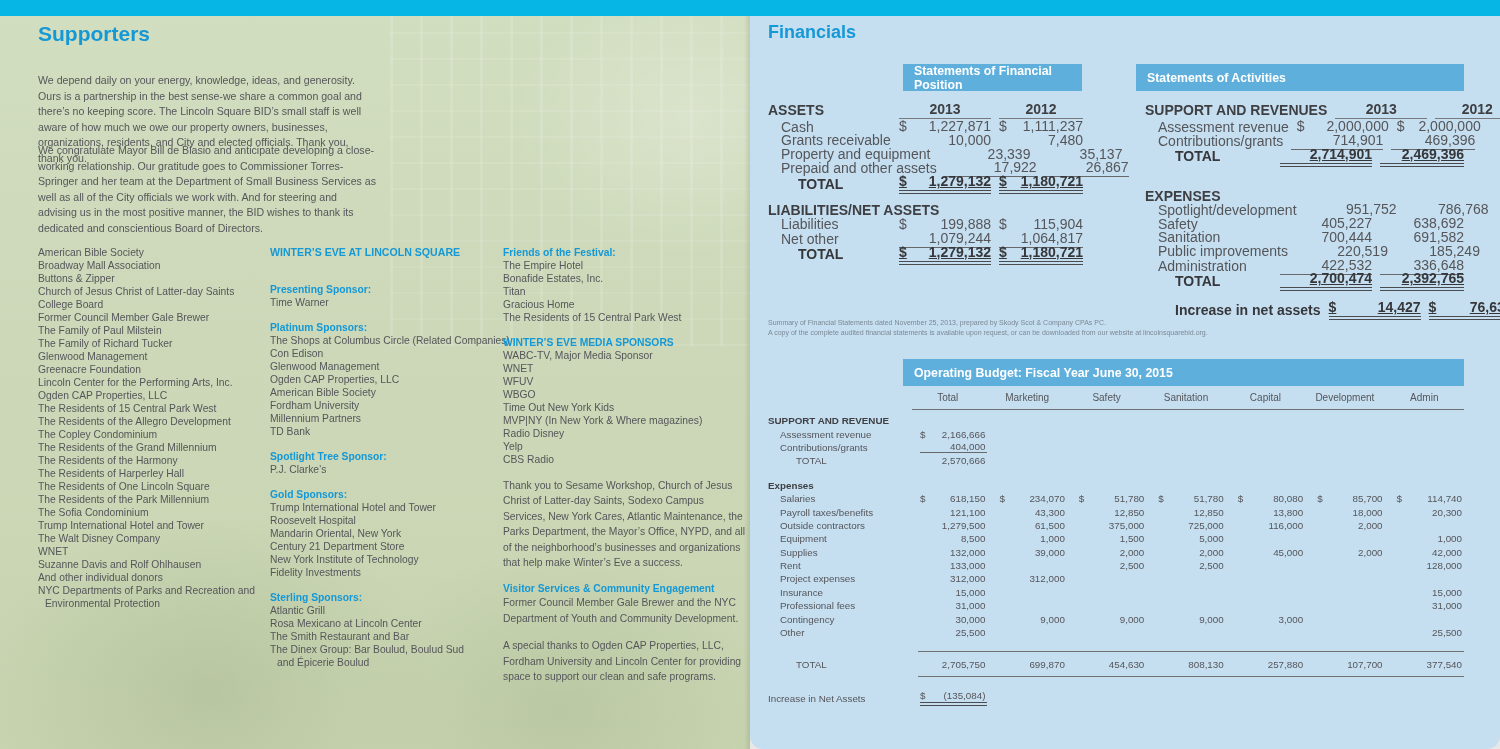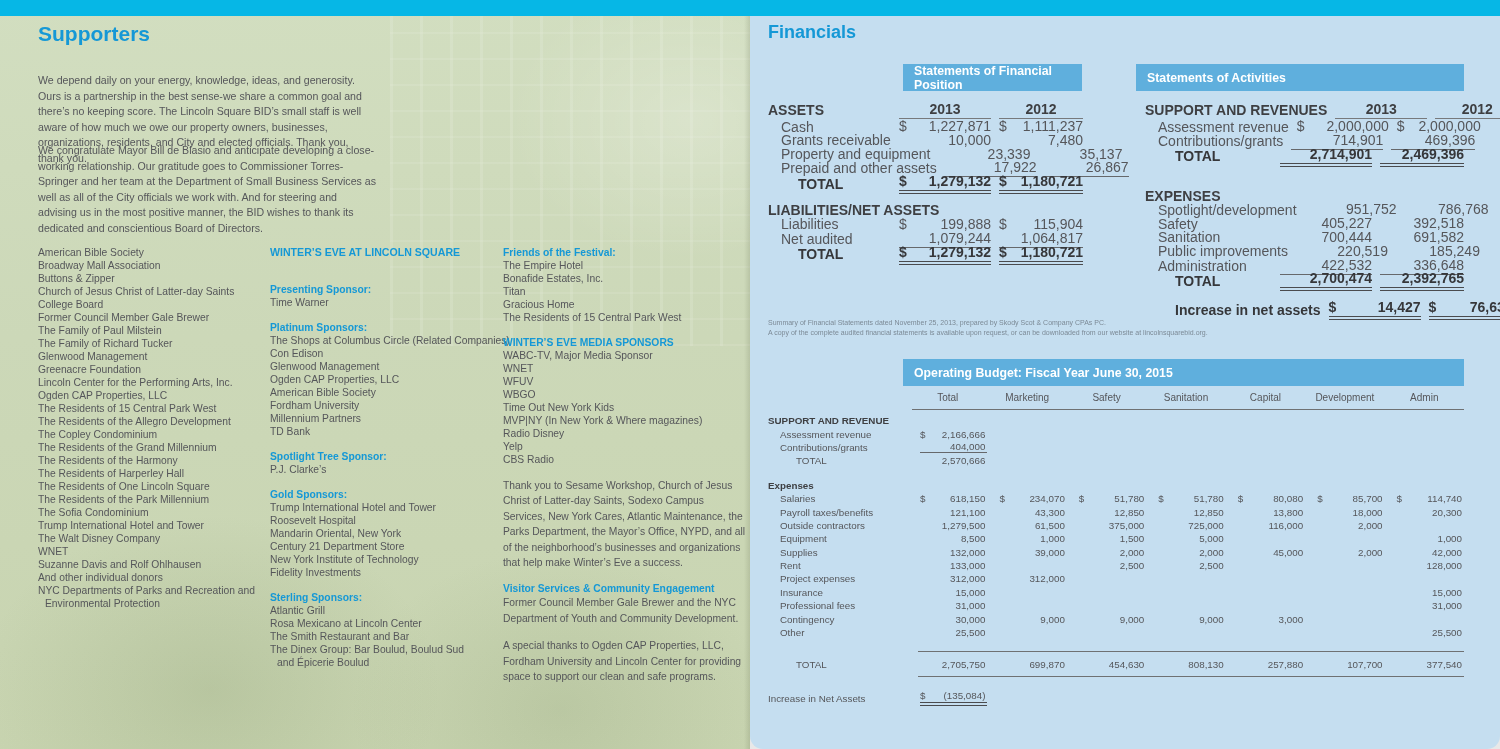--- a/index.html
+++ b/index.html
@@ -51,21 +51,21 @@
   .frow.sect .flabel{padding-left:0;font-weight:bold;color:#3e3f42;}
   .frow.total{height:16px;font-weight:bold;color:#36373a;}
   .frow.total .flabel{padding-left:30px;}
   .frow.gapr{height:13px;}
   .money{display:flex;align-items:baseline;padding-bottom:1px;}
   .money .v{margin-left:auto;white-space:nowrap;}
   .frow.years{height:17px;}
   .frow.years .money{border-bottom:1.5px solid #77797c;}
   .frow.years .v{margin:0 auto;font-weight:bold;color:#3e3f42;}
   .frow.u .money{border-bottom:1px solid #66686b;}
-  .frow.total .money{border-bottom:4px double #4a4b4e;}
+  .frow.total .money{border-bottom:4px double #4a4b4e;text-decoration:underline;}
 
   .footnote{position:absolute;left:18px;top:318px;width:620px;font-size:7px;line-height:9.5px;color:#7c8a96;}
 
   .bcols{position:absolute;left:18px;top:392px;width:556px;padding-left:140px;display:grid;
          grid-template-columns:repeat(7,1fr);font-size:10px;color:#55565a;}
   .bch{text-align:center;}
   .bcol-rule{position:absolute;left:162px;top:409px;width:552px;border-top:1.5px solid #6f7173;}
   .budget{position:absolute;left:18px;top:414px;width:696px;font-size:9.8px;}
   .brow{display:grid;grid-template-columns:140px repeat(7,1fr);height:13.4px;position:relative;align-items:center;}
   .blabel{padding-left:12px;white-space:nowrap;}
@@ -310,21 +310,21 @@
             <span class="d">$</span>
             <span class="v">199,888</span>
           </div>
           <div class="money m2">
             <span class="d">$</span>
             <span class="v">115,904</span>
           </div>
         </div>
 
         <div class="frow u">
-          <div class="flabel">Net audited</div>
+          <div class="flabel">Net other</div>
           <div class="money m1">
             <span class="d"></span>
             <span class="v">1,079,244</span>
           </div>
           <div class="money m2">
             <span class="d"></span>
             <span class="v">1,064,817</span>
           </div>
         </div>
 
@@ -440,21 +440,21 @@
         </div>
 
         <div class="frow">
           <div class="flabel">Safety</div>
           <div class="money m1">
             <span class="d"></span>
             <span class="v">405,227</span>
           </div>
           <div class="money m2">
             <span class="d"></span>
-            <span class="v">392,518</span>
+            <span class="v">638,692</span>
           </div>
         </div>
 
         <div class="frow">
           <div class="flabel">Sanitation</div>
           <div class="money m1">
             <span class="d"></span>
             <span class="v">700,444</span>
           </div>
           <div class="money m2">

